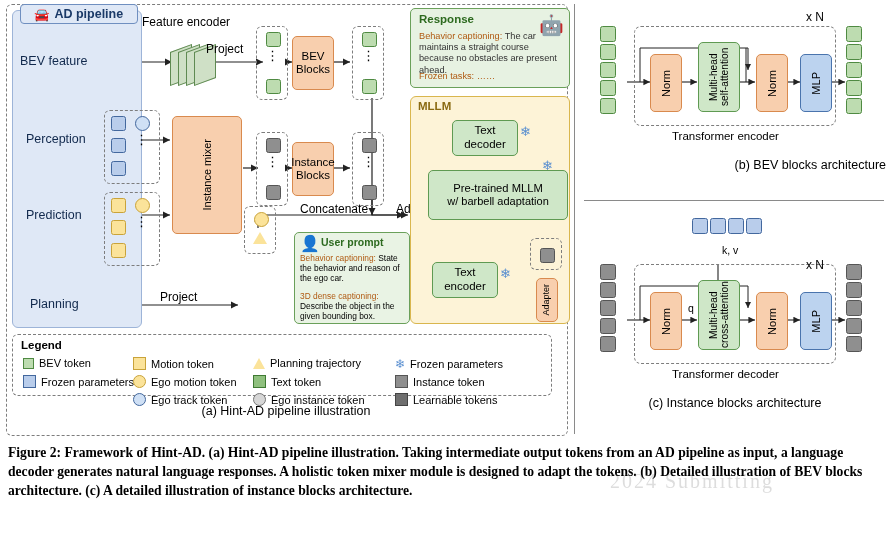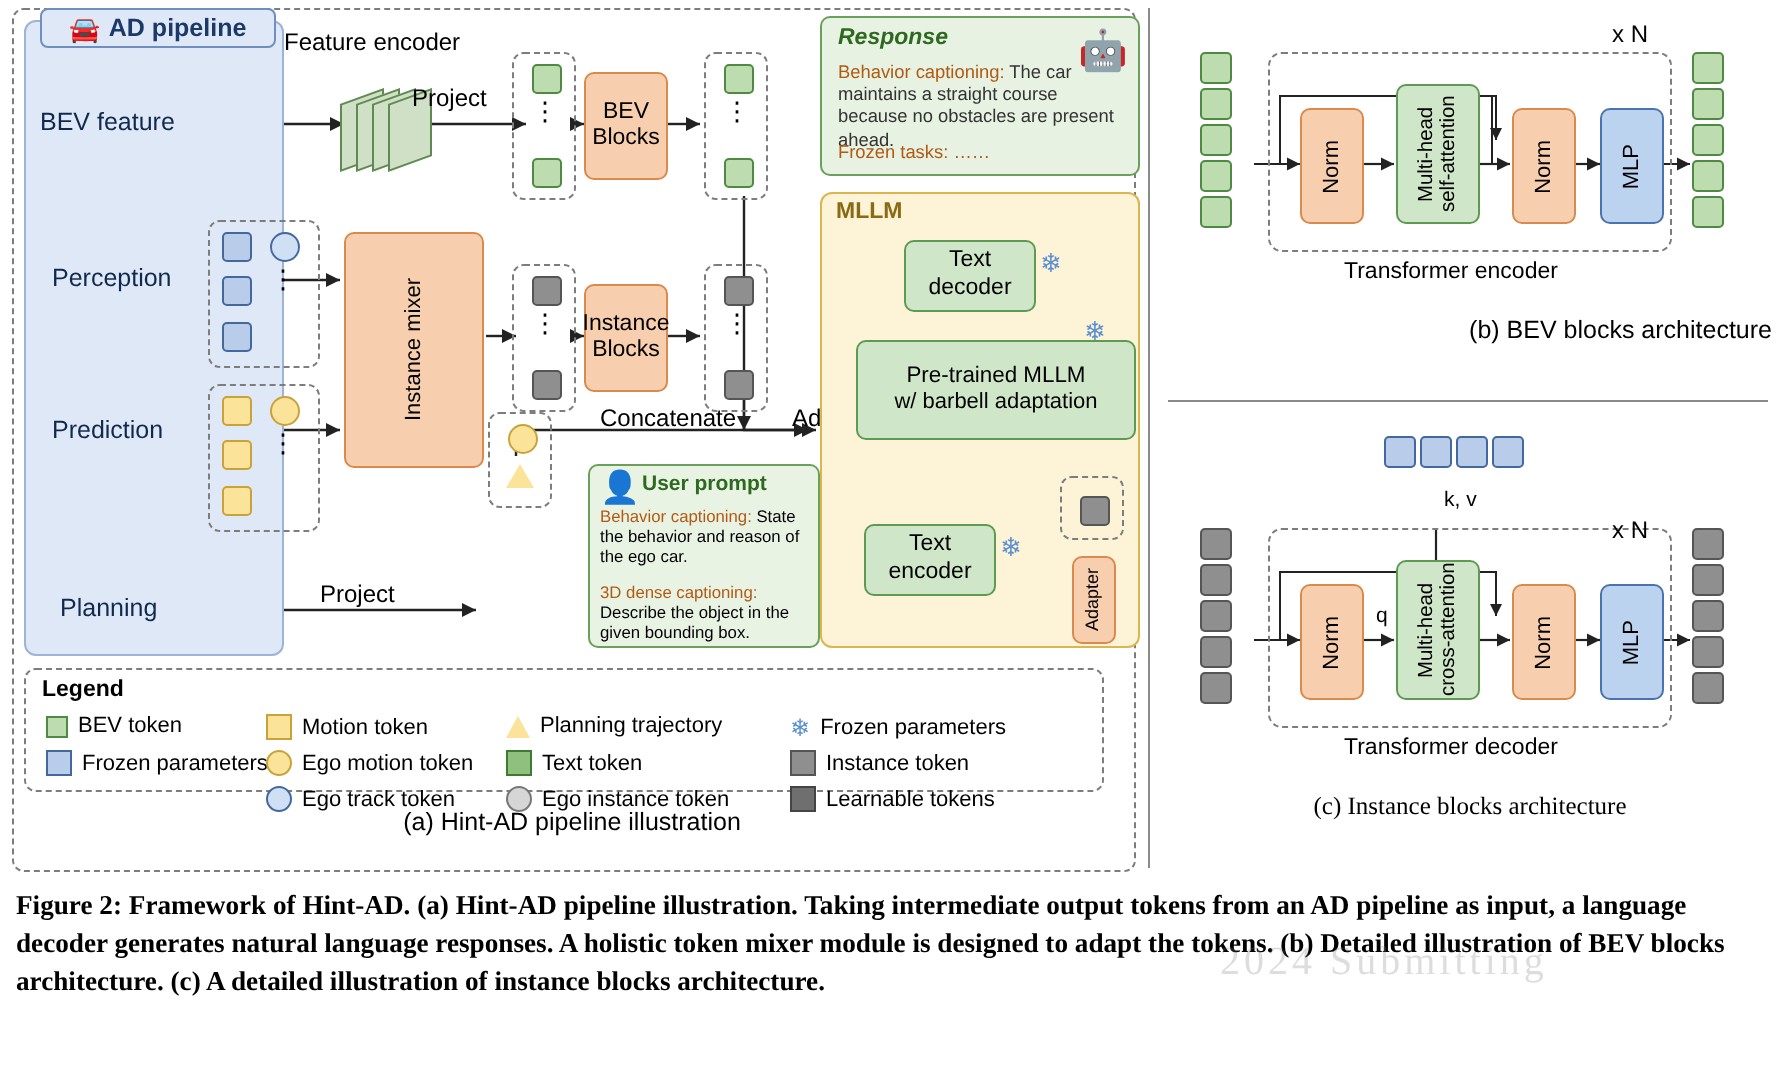--- a/index.html
+++ b/index.html
@@ -226,21 +226,21 @@
   <div class="abs dashed" style="left:352px;top:132px;width:32px;height:74px;">
     <div class="tok tok-gray" style="left:9px;top:5px;width:13px;height:13px;"></div>
     <div class="dots abs" style="left:9px;top:24px;width:13px;">⋮</div>
     <div class="tok tok-gray" style="left:9px;top:52px;width:13px;height:13px;"></div>
   </div>
 
   <div class="abs lbl" style="left:300px;top:202px;">Concatenate</div>
   <div class="abs lbl" style="left:396px;top:202px;">Adapter</div>
 
   <div class="abs respbox" style="left:410px;top:8px;width:160px;height:80px;">
-    <div class="abs" style="left:8px;top:4px;font-size:11.5px;font-weight:bold;color:#2d6a1f;font-style:italic;">Response</div>
+    <div class="abs" style="left:8px;top:4px;font-size:11.5px;font-weight:bold;color:#2d6a1f;">Response</div>
     <div class="abs" style="left:8px;top:22px;width:140px;font-size:9.2px;line-height:1.22;color:#b05a12;">
       <span style="color:#b05a12;">Behavior captioning:</span>
       <span style="color:#333;">The car maintains a straight course because no obstacles are present ahead.</span>
     </div>
     <div class="abs" style="left:8px;top:62px;font-size:9.2px;color:#b05a12;">Frozen tasks: ……</div>
     <div class="abs" style="left:128px;top:4px;font-size:20px;">🤖</div>
   </div>
 
   <div class="abs mllmbox" style="left:410px;top:96px;width:160px;height:228px;">
     <div class="abs" style="left:7px;top:3px;font-size:11.5px;font-weight:bold;color:#8a6a12;">MLLM</div>
@@ -405,21 +405,21 @@
     <span class="vtext" style="font-size:10.2px;">Multi-head cross-attention</span>
   </div>
   <div class="abs orange" style="left:756px;top:292px;width:32px;height:58px;">
     <span class="vtext">Norm</span>
   </div>
   <div class="abs blue" style="left:800px;top:292px;width:32px;height:58px;">
     <span class="vtext">MLP</span>
   </div>
   <div class="abs" style="left:806px;top:258px;font-size:12px;">x N</div>
   <div class="abs" style="left:672px;top:368px;font-size:11.5px;">Transformer decoder</div>
-  <div class="abs cap" style="left:584px;top:396px;width:302px;font-family:Liberation Serif, serif;">(c) Instance blocks architecture</div>
+  <div class="abs cap" style="left:584px;top:396px;width:302px;">(c) Instance blocks architecture</div>
 
   <div class="figcap">
     <b><span>Figure 2:</span>
     <span>Framework of Hint-AD. (a) Hint-AD pipeline illustration. Taking intermediate output tokens from an AD pipeline as input, a language decoder generates natural language responses. A holistic token mixer module is designed to adapt the tokens. (b) Detailed illustration of BEV blocks architecture. (c) A detailed illustration of instance blocks architecture.</span></b>
   </div>
   <div class="watermark">2024 Submitting</div>
 
 </div>
 
 </body></html>

